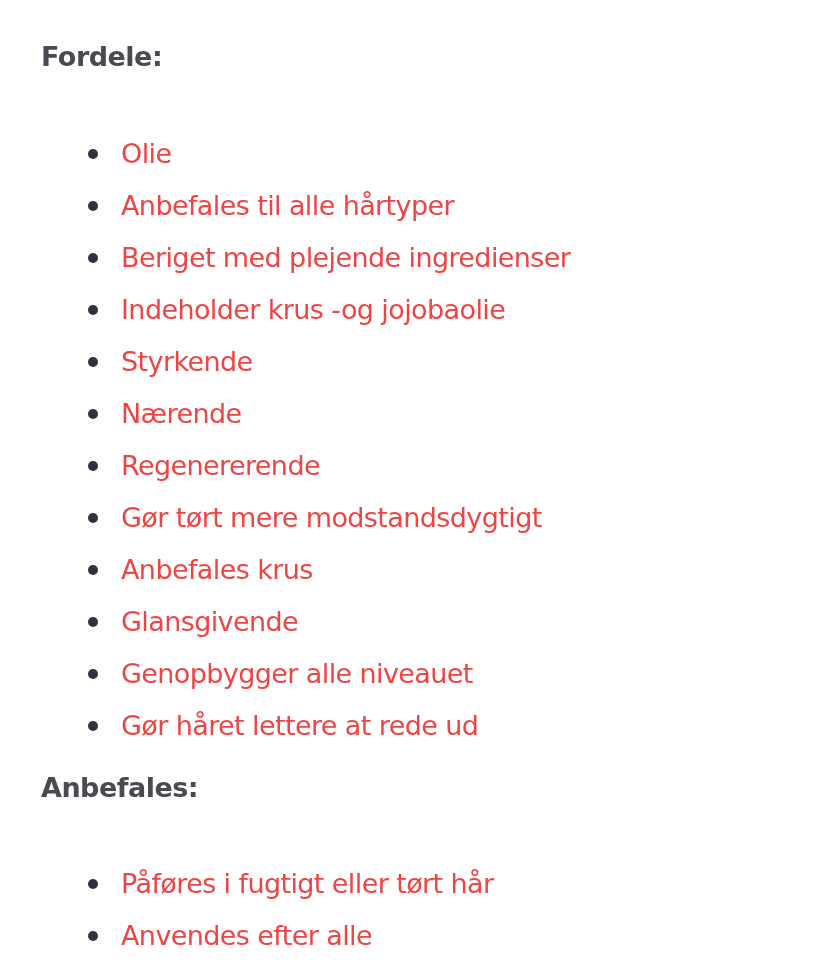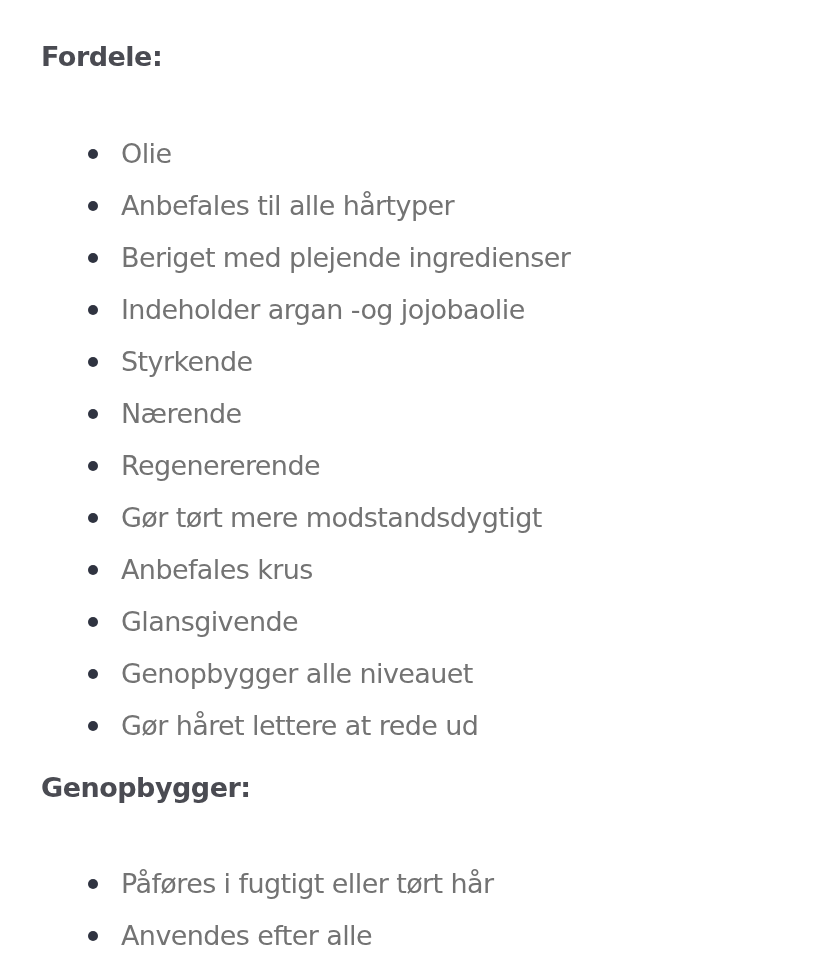--- a/index.html
+++ b/index.html
@@ -4,21 +4,21 @@
 <style>
   html, body { margin: 0; padding: 0; background: #ffffff; }
   body { width: 827px; height: 967px; overflow: hidden; position: relative;
          font-family: "DejaVu Sans", sans-serif; }
   .heading { position: absolute; left: 41px; font-size: 27px; font-weight: bold;
              color: #4a4b52; letter-spacing: -0.5px; margin: 0; line-height: 34px; }
   ul { list-style: none; margin: 0; padding: 0; position: absolute; left: 0; }
   li { position: relative; height: 52px; line-height: 52px; }
   .dot { position: absolute; left: 88px; top: 21px; width: 10px; height: 10px;
          border-radius: 50%; background: #2f3340; }
-  .txt { position: absolute; left: 121px; top: 0; font-size: 27px; color: #737373;
+  .txt { position: absolute; left: 121px; top: 0; font-size: 27px; color: #ef4444;
          white-space: nowrap; letter-spacing: -0.6px; }
 </style>
 </head>
 <body>
 
 <h3 class="heading" style="top:40px;">Fordele:</h3>
 
 <ul style="top:128px;">
   <li>
       <span class="dot"></span>
@@ -27,21 +27,21 @@
   <li>
       <span class="dot"></span>
       <span class="txt">Anbefales til alle hårtyper</span>
     </li>
   <li>
       <span class="dot"></span>
       <span class="txt">Beriget med plejende ingredienser</span>
     </li>
   <li>
       <span class="dot"></span>
-      <span class="txt">Indeholder argan -og jojobaolie</span>
+      <span class="txt">Indeholder krus -og jojobaolie</span>
     </li>
   <li>
       <span class="dot"></span>
       <span class="txt">Styrkende</span>
     </li>
   <li>
       <span class="dot"></span>
       <span class="txt">Nærende</span>
     </li>
   <li>
@@ -63,21 +63,21 @@
   <li>
       <span class="dot"></span>
       <span class="txt">Genopbygger alle niveauet</span>
     </li>
   <li>
       <span class="dot"></span>
       <span class="txt">Gør håret lettere at rede ud</span>
     </li>
 </ul>
 
-<h3 class="heading" style="top:771px;">Genopbygger:</h3>
+<h3 class="heading" style="top:771px;">Anbefales:</h3>
 
 <ul style="top:858px;">
   <li>
       <span class="dot"></span>
       <span class="txt">Påføres i fugtigt eller tørt hår</span>
     </li>
   <li>
       <span class="dot"></span>
       <span class="txt">Anvendes efter alle</span>
     </li>

